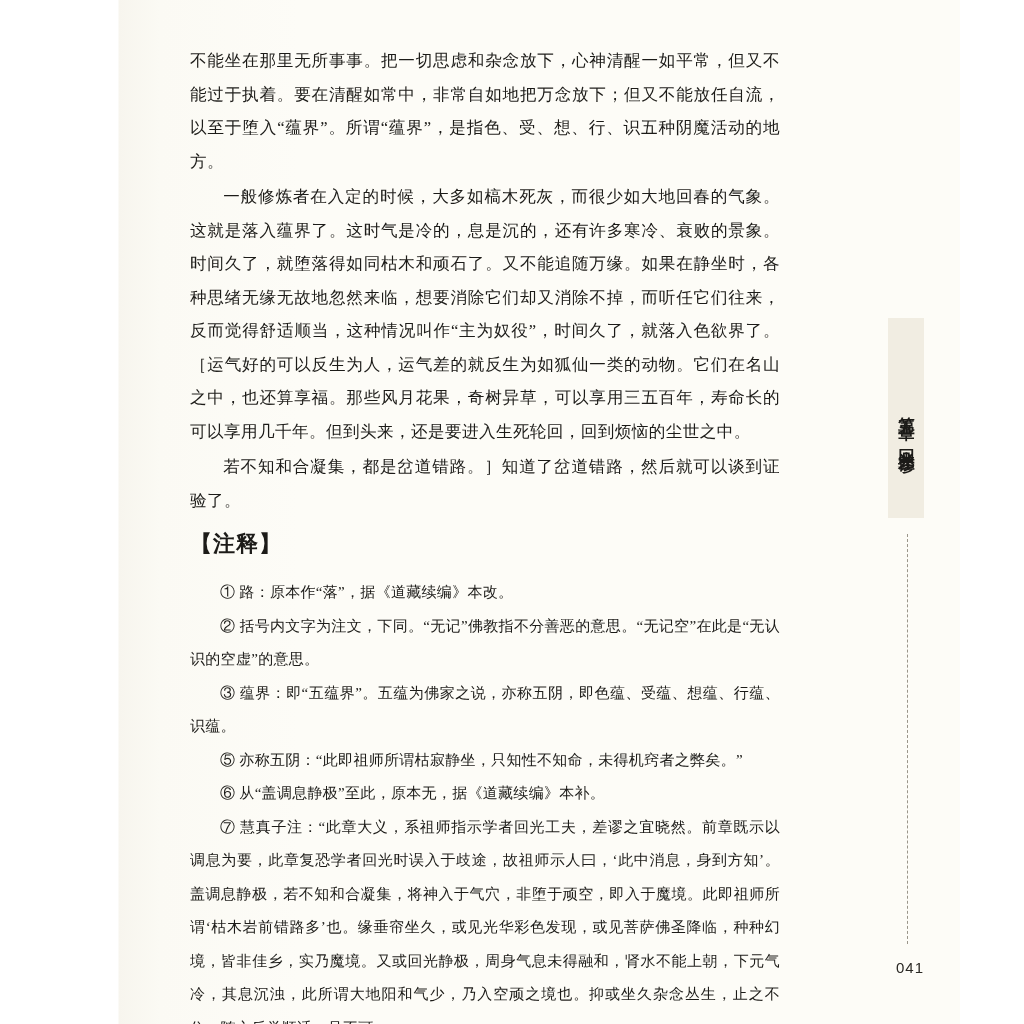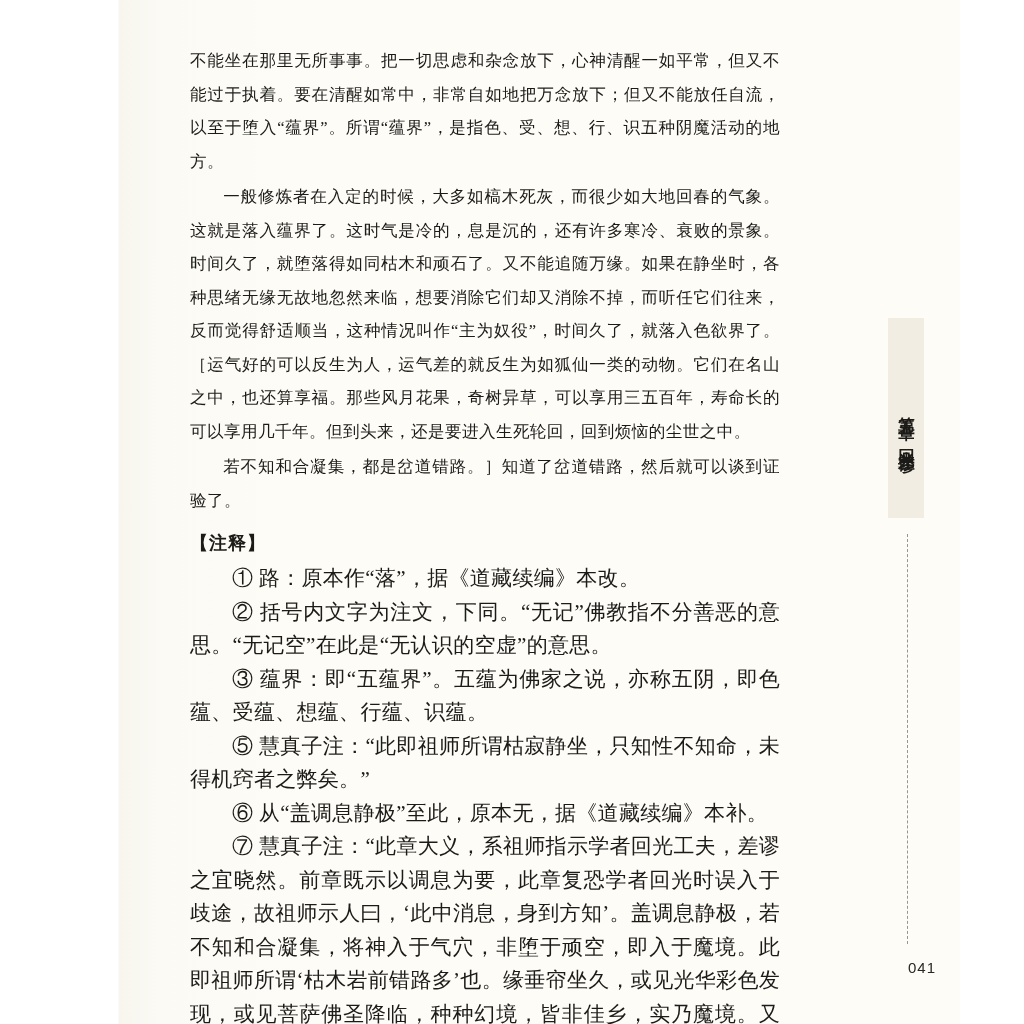--- a/index.html
+++ b/index.html
@@ -36,29 +36,29 @@
     font-size: 16.6px;
     line-height: 33.5px;
     text-align: justify;
     text-justify: inter-ideograph;
     letter-spacing: 0.4px;
   }
   p.indent {
     text-indent: 2em;
   }
   .section-head {
-    margin: 10px 0 2px 0;
-    font-size: 18px;
+    margin: 10px 0 16px 0;
+    font-size: 22px;
     font-weight: bold;
     line-height: 33px;
     letter-spacing: 1px;
   }
   .note {
     margin: 0;
-    font-size: 21px;
+    font-size: 15px;
     line-height: 33.5px;
     text-align: justify;
     text-justify: inter-ideograph;
     text-indent: 2em;
     letter-spacing: 0.3px;
   }
   
   #side-tab {
     position: absolute;
     right: 34px;
@@ -89,21 +89,21 @@
   #side-rule {
     position: absolute;
     right: 52px;
     top: 534px;
     width: 0;
     height: 410px;
     border-left: 1px dashed #9a958a;
   }
   #page-number {
     position: absolute;
-    right: 24px;
+    right: 36px;
     bottom: 48px;
     font-size: 15px;
     color: #2a2824;
     font-family: "Liberation Sans", sans-serif;
     letter-spacing: 1px;
   }
 </style>
 </head>
 <body>
 
@@ -113,21 +113,21 @@
 
     <p class="para">不能坐在那里无所事事。把一切思虑和杂念放下，心神清醒一如平常，但又不能过于执着。要在清醒如常中，非常自如地把万念放下；但又不能放任自流，以至于堕入“蕴界”。所谓“蕴界”，是指色、受、想、行、识五种阴魔活动的地方。</p>
     <p class="para indent">一般修炼者在入定的时候，大多如槁木死灰，而很少如大地回春的气象。这就是落入蕴界了。这时气是冷的，息是沉的，还有许多寒冷、衰败的景象。时间久了，就堕落得如同枯木和顽石了。又不能追随万缘。如果在静坐时，各种思绪无缘无故地忽然来临，想要消除它们却又消除不掉，而听任它们往来，反而觉得舒适顺当，这种情况叫作“主为奴役”，时间久了，就落入色欲界了。［运气好的可以反生为人，运气差的就反生为如狐仙一类的动物。它们在名山之中，也还算享福。那些风月花果，奇树异草，可以享用三五百年，寿命长的可以享用几千年。但到头来，还是要进入生死轮回，回到烦恼的尘世之中。</p>
     <p class="para indent">若不知和合凝集，都是岔道错路。］知道了岔道错路，然后就可以谈到证验了。</p>
 
     <div class="section-head">【注释】</div>
 
     <p class="note">① 路：原本作“落”，据《道藏续编》本改。</p>
     <p class="note">② 括号内文字为注文，下同。“无记”佛教指不分善恶的意思。“无记空”在此是“无认识的空虚”的意思。</p>
     <p class="note">③ 蕴界：即“五蕴界”。五蕴为佛家之说，亦称五阴，即色蕴、受蕴、想蕴、行蕴、识蕴。</p>
-    <p class="note">⑤ 慧真子注：“此即祖师所谓枯寂静坐，只知性不知命，未得机窍者之弊矣。”</p>
+    <p class="note">⑤ 亦称五阴：“此即祖师所谓枯寂静坐，只知性不知命，未得机窍者之弊矣。”</p>
     <p class="note">⑥ 从“盖调息静极”至此，原本无，据《道藏续编》本补。</p>
     <p class="note">⑦ 慧真子注：“此章大义，系祖师指示学者回光工夫，差谬之宜晓然。前章既示以调息为要，此章复恐学者回光时误入于歧途，故祖师示人曰，‘此中消息，身到方知’。盖调息静极，若不知和合凝集，将神入于气穴，非堕于顽空，即入于魔境。此即祖师所谓‘枯木岩前错路多’也。缘垂帘坐久，或见光华彩色发现，或见菩萨佛圣降临，种种幻境，皆非佳乡，实乃魔境。又或回光静极，周身气息未得融和，肾水不能上朝，下元气冷，其息沉浊，此所谓大地阳和气少，乃入空顽之境也。抑或坐久杂念丛生，止之不住，随之反觉顺适，且不可</p>
 
   </div>
 
   <div id="side-tab">
     <div class="band"></div>
     <div class="vtext">第五章  回光差谬</div>
   </div>
 

